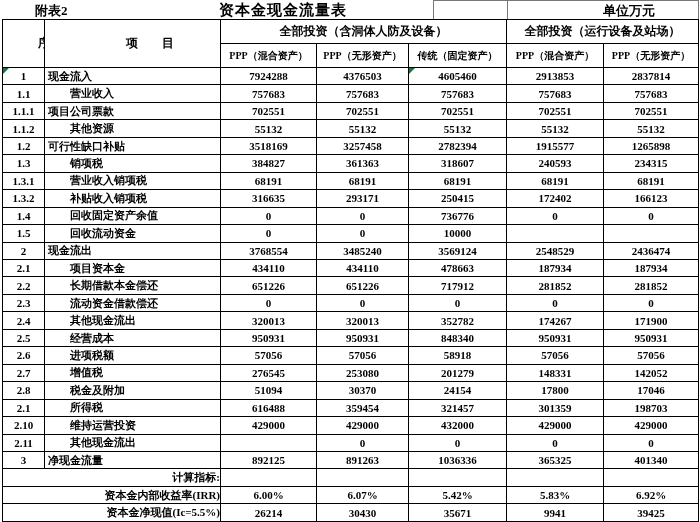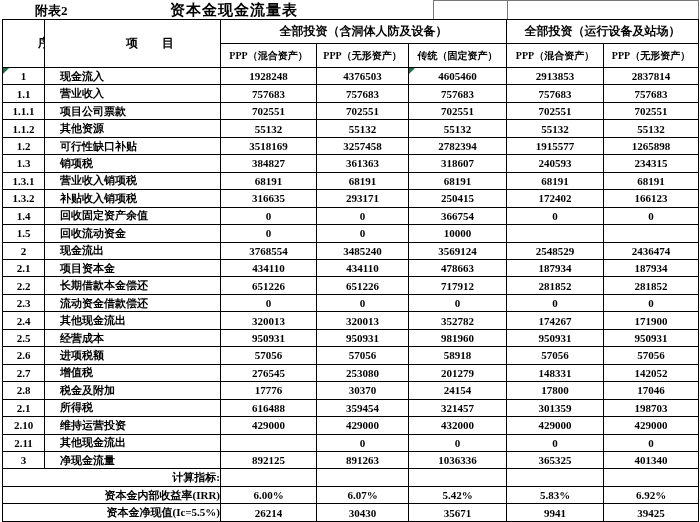--- a/index.html
+++ b/index.html
@@ -1,50 +1,51 @@
 <!DOCTYPE html>
 <html><head>
 <meta charset="utf-8">
 <style>
   html,body{margin:0;padding:0;}
   .page{position:relative;width:700px;height:522px;background:#ffffff;overflow:hidden;
         font-family:"Liberation Serif","DejaVu Serif",serif;color:#000;font-weight:bold;}
   .tag{position:absolute;left:3px;top:2px;font-size:13px;margin-left:32px;}
-  .title{position:absolute;left:170px;top:1px;width:200px;font-size:15px;letter-spacing:1px;}
+  .title{position:absolute;left:183px;top:1px;width:200px;text-align:center;font-size:15px;letter-spacing:1px;}
   .unitbox{position:absolute;left:433px;top:0;width:264px;height:19px;
            border-left:1px solid #777;border-top:1px solid #777;border-right:1px solid #777;}
   .unitdiv{position:absolute;left:73px;top:0;width:0;height:19px;border-left:1px solid #777;}
   .unit{position:absolute;left:560px;top:2px;width:138px;text-align:center;font-size:13px;}
   table{position:absolute;left:2px;top:19px;width:696px;height:503px;
         border-collapse:collapse;table-layout:fixed;}
   th,td{border:1px solid #000;padding:0;font-weight:bold;overflow:hidden;
         white-space:nowrap;text-align:center;vertical-align:middle;position:relative;}
   thead tr.g{height:24px;}
   thead tr.s{height:24px;}
   th.group{font-size:12px;font-family:Liberation Mono, monospace;}
   th.corner{font-size:12px;padding-left:35px;}
   th.sub{font-size:10px;margin-left:15px;}
   tbody tr{height:17px;}
   td{font-size:11px;}
-  td.item{text-align:left;padding-left:15px;}
-  td.item.ind{padding-left:15px;font-family:Liberation Mono, monospace;}
+  td.item{text-align:left;padding-left:3px;}
+  td.item.ind{padding-left:25px;font-family:Liberation Mono, monospace;}
   td.flabel{text-align:right;}
   .tri{position:absolute;left:0;top:0;width:0;height:0;
        border-top:6px solid #1d7044;border-right:6px solid transparent;}
 </style>
 </head>
 <body>
 
 <div class="page">
 
   <div class="tag">附表2</div>
   <div class="title">资本金现金流量表</div>
   <div class="unitbox">
       <div class="unitdiv"></div>
     </div>
+  <div class="unit">单位万元</div>
 
   <table>
     <colgroup>
       <col style="width:42px">
         <col style="width:176px">
         <col style="width:96px">
       <col style="width:92px">
         <col style="width:98px">
         <col style="width:97px">
         <col style="width:95px">
@@ -61,21 +62,21 @@
         <th class="sub">PPP（无形资产）</th>
         <th class="sub">传统（固定资产）</th>
         <th class="sub">PPP（混合资产）</th>
         <th class="sub">PPP（无形资产）</th>
       </tr>
     </thead>
     <tbody>
         <tr>
           <td>1<span class="tri"></span></td>
           <td class="item">现金流入</td>
-          <td>1928248</td>
+          <td>7924288</td>
           <td>4376503</td>
           <td>4605460<span class="tri"></span></td>
           <td>2913853</td>
           <td>2837814</td>
         </tr>
         <tr>
           <td>1.1</td>
           <td class="item ind">营业收入</td>
           <td>757683</td>
           <td>757683</td>
@@ -135,21 +136,21 @@
           <td>293171</td>
           <td>250415</td>
           <td>172402</td>
           <td>166123</td>
         </tr>
         <tr>
           <td>1.4</td>
           <td class="item ind">回收固定资产余值</td>
           <td>0</td>
           <td>0</td>
-          <td>366754</td>
+          <td>736776</td>
           <td>0</td>
           <td>0</td>
         </tr>
         <tr>
           <td>1.5</td>
           <td class="item ind">回收流动资金</td>
           <td>0</td>
           <td>0</td>
           <td>10000</td>
           <td></td>
@@ -198,21 +199,21 @@
           <td>320013</td>
           <td>352782</td>
           <td>174267</td>
           <td>171900</td>
         </tr>
         <tr>
           <td>2.5</td>
           <td class="item ind">经营成本</td>
           <td>950931</td>
           <td>950931</td>
-          <td>981960</td>
+          <td>848340</td>
           <td>950931</td>
           <td>950931</td>
         </tr>
         <tr>
           <td>2.6</td>
           <td class="item ind">进项税额</td>
           <td>57056</td>
           <td>57056</td>
           <td>58918</td>
           <td>57056</td>
@@ -223,21 +224,21 @@
           <td class="item ind">增值税</td>
           <td>276545</td>
           <td>253080</td>
           <td>201279</td>
           <td>148331</td>
           <td>142052</td>
         </tr>
         <tr>
           <td>2.8</td>
           <td class="item ind">税金及附加</td>
-          <td>17776</td>
+          <td>51094</td>
           <td>30370</td>
           <td>24154</td>
           <td>17800</td>
           <td>17046</td>
         </tr>
         <tr>
           <td>2.1</td>
           <td class="item ind">所得税</td>
           <td>616488</td>
           <td>359454</td>

